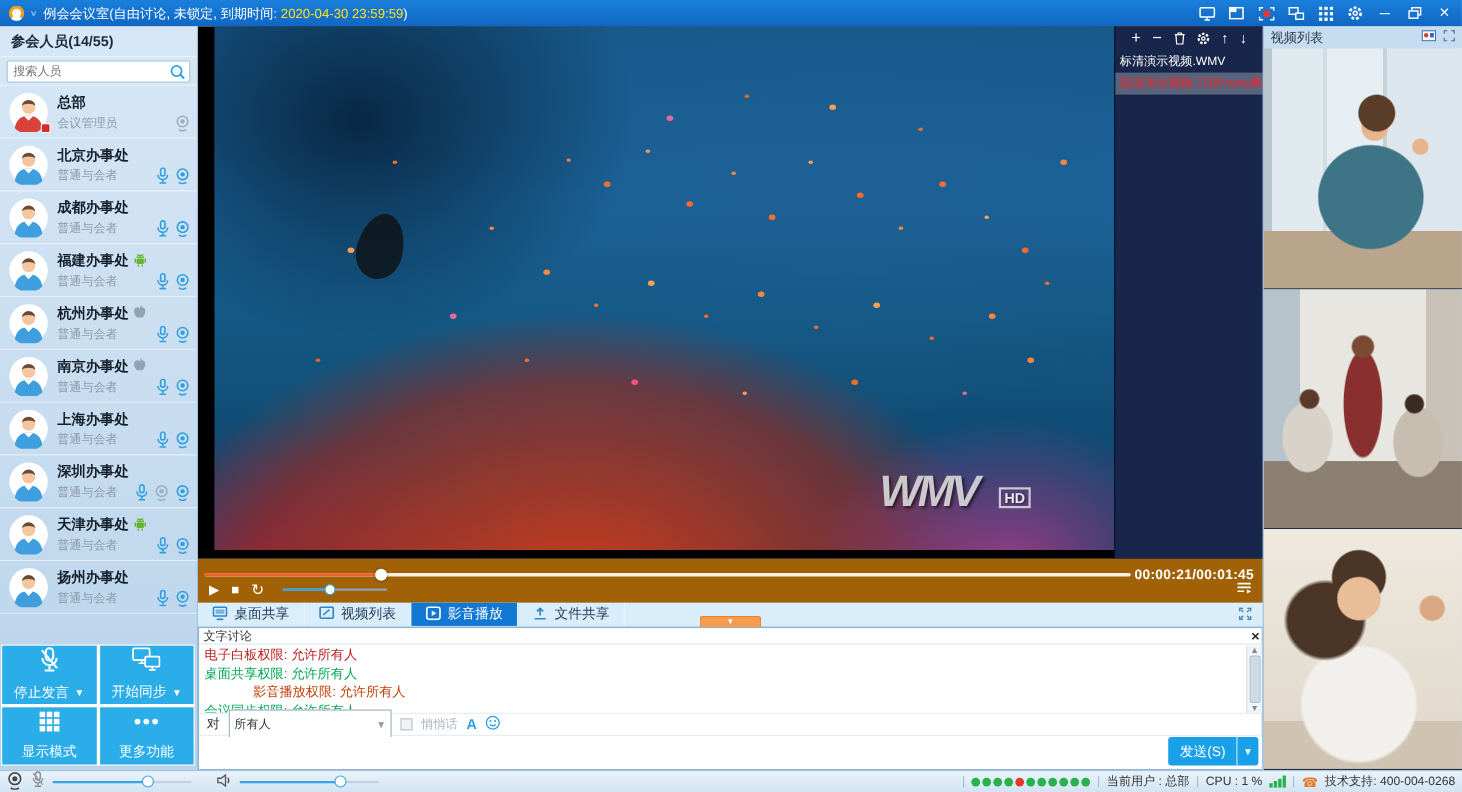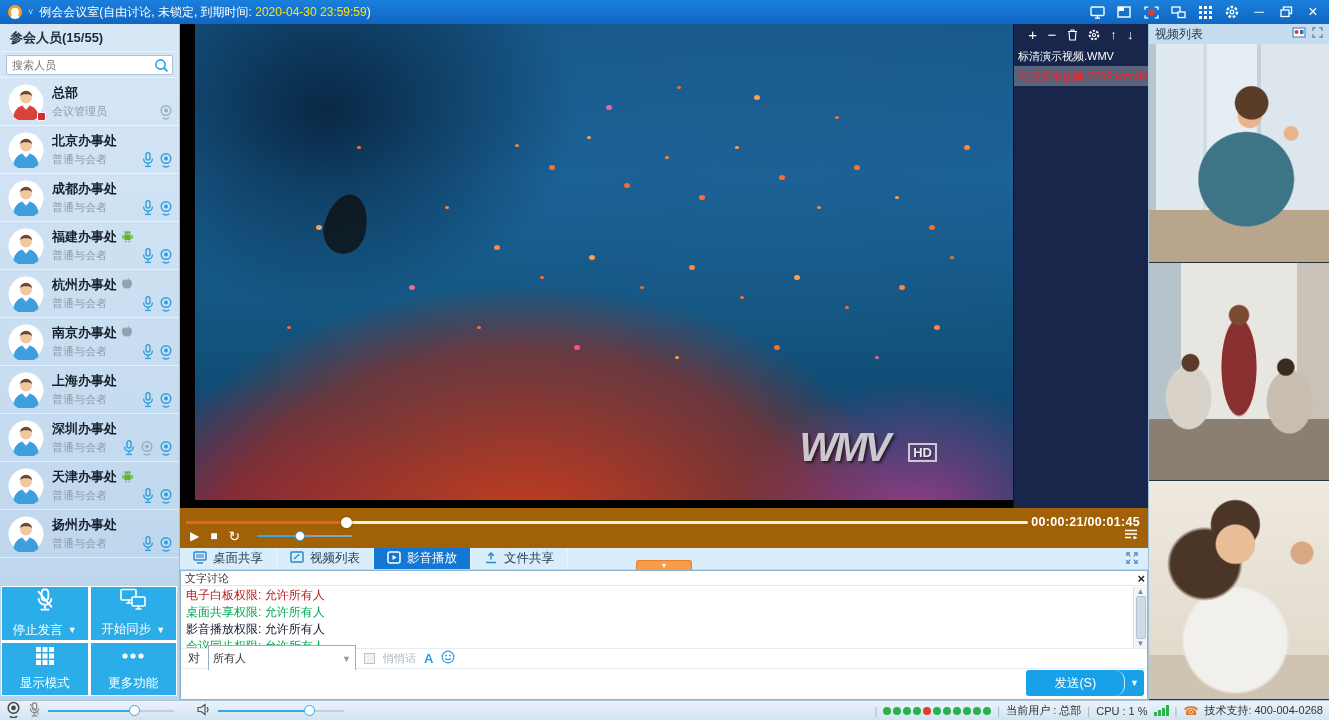--- a/index.html
+++ b/index.html
@@ -106,21 +106,21 @@
   .chat-scroll{position:absolute;top:16px;right:0;width:14px;height:61px;background:#f1f5f9;border-left:1px solid #d4e0ea;display:flex;flex-direction:column;align-items:center;justify-content:space-between;font-size:8px;color:#7a8a98;cursor:pointer;}
   .chat-scroll .thumb{width:10px;height:18px;background:#cfdae4;border:1px solid #b4c4d2;border-radius:2px;}
   .chat-tools{position:absolute;top:77px;left:0;right:0;height:21px;border-top:1px solid #e4ecf3;border-bottom:1px solid #e4ecf3;display:flex;align-items:center;gap:8px;padding:0 7px;}
   .to-select{width:148px;height:27px;border:1px solid #9ab0c2;background:#fff;display:flex;align-items:center;padding:0 4px;font-size:11px;color:#333;cursor:pointer;}
   .to-select .caret{margin-left:auto;color:#8a9aa8;font-size:9px;}
   .cbx{width:11px;height:11px;border:1px solid #b8c4ce;background:#f2f2f2;display:inline-block;}
   .whisper{color:#aab6c0;font-size:11px;}
   .font-a{color:#2b9fe5;font-weight:bold;font-size:13px;cursor:pointer;}
   .chat-input{position:absolute;top:99px;left:0;right:0;bottom:0;background:#fff;}
   .send{position:absolute;right:3px;bottom:3px;height:26px;display:flex;align-items:stretch;background:#18a0e8;border-radius:3px;color:#fff;overflow:hidden;cursor:pointer;}
-  .send .s-main{display:flex;align-items:center;padding:0 28px;font-size:12.5px;border-right:1px solid rgba(255,255,255,.8);border-radius:10px;}
+  .send .s-main{display:flex;align-items:center;padding:0 10px;font-size:12.5px;border-right:1px solid rgba(255,255,255,.8);}
   .send .s-arrow{display:flex;align-items:center;padding:0 5px;font-size:9px;}
 
   
   .rpanel{position:absolute;right:0;top:24px;width:181px;bottom:20px;background:#c6ddf1;border-left:1px solid #9fc0da;}
   .rp-head{height:20px;display:flex;align-items:center;padding:0 6px;font-size:12px;color:#2a3a4a;gap:6px;}
   .rp-head .sp{flex:1;}
   .thumbs{position:absolute;top:20px;left:0;right:0;bottom:0;display:flex;flex-direction:column;}
   .thumb{flex:1;border-bottom:1px solid #26323e;cursor:pointer;}
   .t1{background:
       radial-gradient(circle at 79% 41%, #e8b48e 3.5%, transparent 4.2%),
@@ -222,21 +222,21 @@
           <svg width="13" height="12" viewBox="0 0 13 12">
             <rect x="3.5" y="1" width="8" height="6.5" fill="none" stroke="#fff" stroke-width="1.3"></rect>
             <rect x="1" y="4" width="8" height="6.5" fill="#1373d0" stroke="#fff" stroke-width="1.3"></rect>
           </svg>
         </span>
       <span class="tb-glyph" style="font-size:16px;">×</span>
     </span>
   </div>
 
   <div class="sidebar">
-    <div class="sb-head">参会人员(15/55)</div>
+    <div class="sb-head">参会人员(14/55)</div>
     <div class="sb-search">
       <div class="sb-search-box">
         <input type="text" placeholder="搜索人员" style="">
         <span class="mag"><svg width="15" height="15" viewBox="0 0 15 15">
               <circle cx="6.5" cy="6.5" r="4.6" fill="none" stroke="#29a3e8" stroke-width="1.6"></circle>
               <line x1="10" y1="10" x2="13.4" y2="13.4" stroke="#29a3e8" stroke-width="1.8"></line>
             </svg></span>
       </div>
     </div>
     <div class="plist" id="plist">
@@ -683,21 +683,21 @@
     </div>
 
     <div class="chat">
       <div class="chat-head">
         <span>文字讨论</span>
         <span class="chat-close">×</span>
       </div>
       <div class="chat-msgs" id="chat-msgs">
           <div class="chat-line" style="color: #b91c1c;">电子白板权限: 允许所有人</div>
           <div class="chat-line" style="color: rgb(0, 166, 81);">桌面共享权限: 允许所有人</div>
-          <div class="chat-line" style="color: #0f172a;">影音播放权限: 允许所有人</div>
+          <div class="chat-line" style="color: #c2410c; margin-left: 44px;">影音播放权限: 允许所有人</div>
           <div class="chat-line" style="color: rgb(0, 166, 81);">会议同步权限: 允许所有人</div>
         </div>
       <div class="chat-scroll">
         <span>▲</span>
         <span class="thumb"></span>
         <span>▼</span>
       </div>
       <div class="chat-tools">
         <span style="color:#333;">对</span>
         <span class="to-select">

